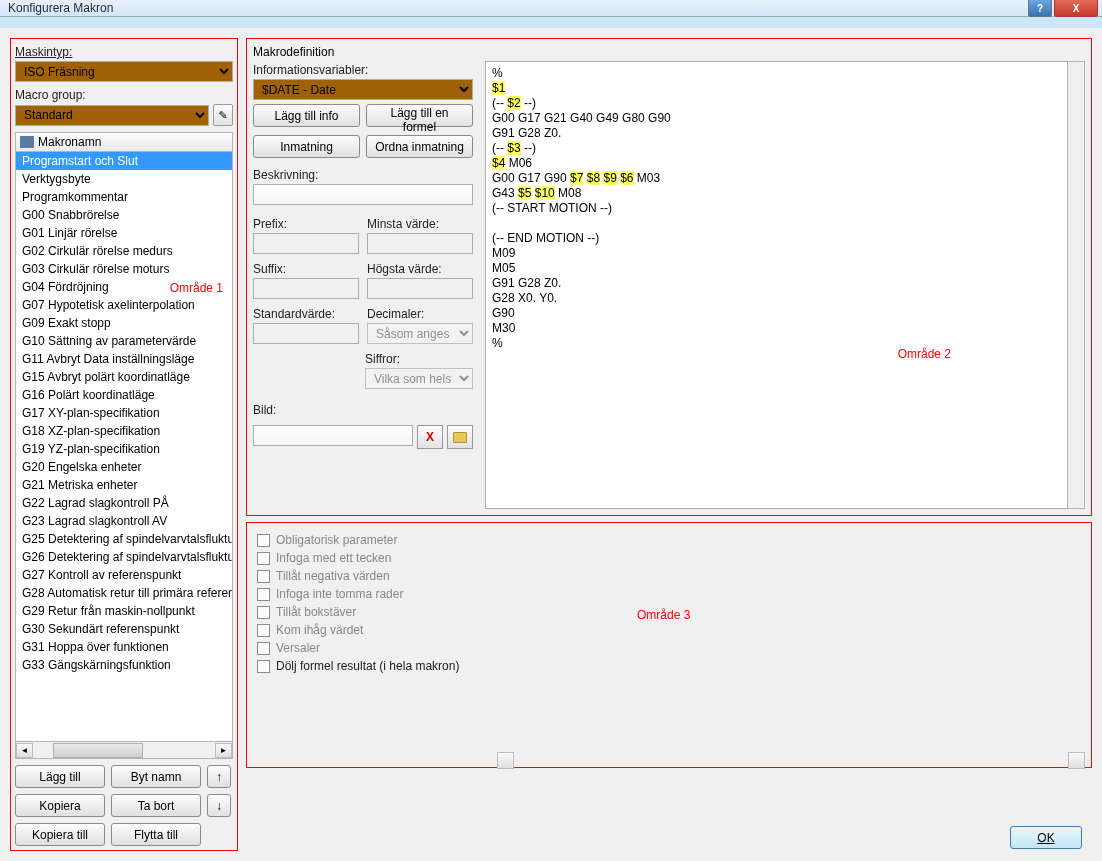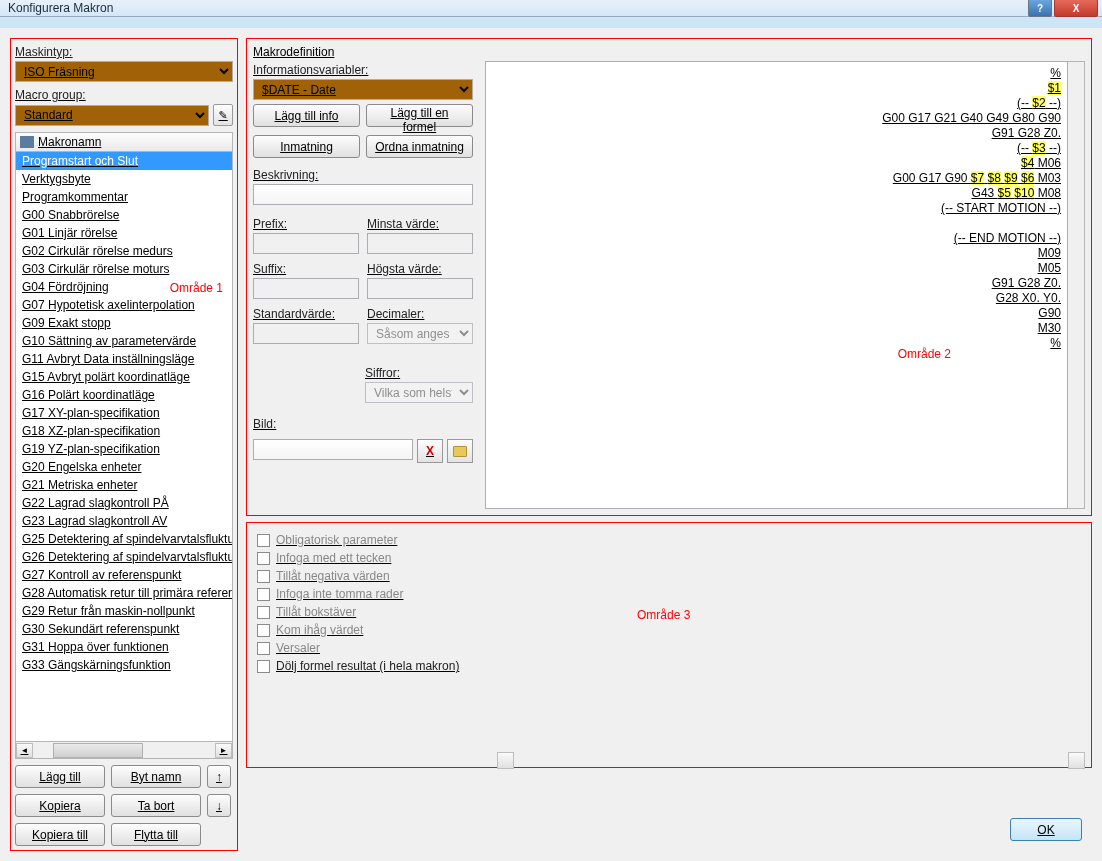--- a/index.html
+++ b/index.html
@@ -13,21 +13,21 @@
 .titlebar .title { color: #1a2b3c; font-weight: normal; }
 .titlebar .winbtns { display: flex; gap: 2px; align-items: center; padding-right: 4px; }
 .titlebar .winbtn { width: 24px; height: 18px; border: 1px solid #678; border-radius: 2px;
   display: flex; align-items: center; justify-content: center; background: #d9e6f2; font-size: 10px; font-weight: bold; }
 .titlebar .winbtn.close { background: linear-gradient(#e46a5a,#c43a2a); color: #fff; width: 44px; border-color:#a33;}
 .titlebar .winbtn.help { background: linear-gradient(#6ba6e0,#3a72b0); color:#fff;}
 .dialog-body {
   position: absolute; top:28px; left:0; right:0; bottom:0;
   background: #f0f0f0; padding: 10px;
 }
-.layout { display: flex; gap: 8px; height: 100%; text-decoration: underline; }
+.layout { display: flex; gap: 8px; height: 100%; }
 .left { width: 228px; border: 1px solid red; padding: 4px; display:flex; flex-direction:column; position:relative;}
 .right { flex: 1; display: flex; flex-direction: column; gap: 6px; }
 .pane1 { border: 1px solid red; padding: 6px; height: 478px; display:flex; flex-direction:column;}
 .pane2 { border: 1px solid red; padding: 6px 10px; height: 246px; position: relative; }
 
 label.lbl { display:block; margin: 2px 0 2px 0; color:#222;}
 select, input[type=text] {
   width: 100%; height: 21px; border:1px solid #abadb3;
   background: linear-gradient(#fff,#f4f4f4); padding: 0 4px; font-size:12px;
 }
@@ -76,21 +76,21 @@
 .bildrow { display:flex; gap:4px; margin-top:6px;}
 .bildrow input { flex:1; }
 .bildrow .xbtn { width:26px; height:24px; border:1px solid #999; background:linear-gradient(#fdfdfd,#e3e3e3);display:flex;align-items:center;justify-content:center;color:#c00;font-weight:bold;}
 .bildrow .folderbtn { width:26px; height:24px; border:1px solid #999; background:linear-gradient(#fdfdfd,#e3e3e3);display:flex;align-items:center;justify-content:center;}
 .bildrow .folderbtn .fold { width:14px;height:11px;background:#e7c858;border:1px solid #b0923a;border-radius:1px;}
 
 .chk { display:flex; align-items:center; gap:6px; margin:4px 0; color:#888;}
 .chk.enabled { color:#222; }
 .chk .box { width:13px; height:13px; border:1px solid #8b8b8b; background:#fff;}
 
-.footer { position:absolute; right:20px; bottom:20px;border-radius:7px;}
+.footer { position:absolute; right:20px; bottom:12px;border-radius:7px;}
 button.ok { width:72px; height:23px; border:1px solid #3c7fb1; border-radius:3px;
   background:linear-gradient(#eaf6fd,#c4e5f6); font-size:12px; text-decoration:underline;}
 
 .pane2 .bottom-hscroll { position:absolute; bottom:-2px; left:250px; right:6px; height:17px;
   display:flex;}
 .pane2 .bottom-hscroll .arr{width:17px;height:17px;background:linear-gradient(#fafafa,#e0e0e0);border:1px solid #bdbdbd;}
 .pane2 .bottom-hscroll .track{flex:1;}
 
 .grp-heading { font-size:12px; margin-bottom:2px;}
 </style>
@@ -236,21 +236,21 @@
             <label class="lbl disabled-lbl">Standardvärde:</label>
             <input type="text" class="disabled" disabled="" style="">
           </div>
           <div style="flex:1">
             <label class="lbl disabled-lbl">Decimaler:</label>
             <select class="combo disabled" disabled="">
               <option>Såsom anges</option>
             </select>
           </div>
         </div>
-        <div style="display:flex; gap:4px; margin-top:20px;">
+        <div style="display:flex; gap:4px; margin-top:6px;">
           <div style="flex:1"></div>
           <div style="flex:1">
             <label class="lbl disabled-lbl">Siffror:</label>
             <select class="combo disabled" disabled="">
               <option>Vilka som helst</option>
             </select>
           </div>
         </div>
 
         <label class="lbl" style="margin-top:14px">Bild:</label>
@@ -258,21 +258,21 @@
           <input type="text" style="">
           <div class="xbtn">
             <span>X</span>
           </div>
           <div class="folderbtn">
             <span class="fold"></span>
           </div>
         </div>
       </div>
 
-      <div style="flex:1; display:flex;text-align:right;">
+      <div style="flex:1; display:flex;">
 <div class="codebox"><span>%</span>
 <span class="hl">$1</span>
 <span>(-- </span><span class="hl">$2</span><span> --)</span>
 <span>G00 G17 G21 G40 G49 G80 G90</span>
 <span>G91 G28 Z0.</span>
 <span>(-- </span><span class="hl">$3</span><span> --)</span>
 <span class="hl">$4</span><span> M06</span>
 <span>G00 G17 G90 </span><span class="hl">$7</span><span> </span><span class="hl">$8</span><span> </span><span class="hl">$9</span><span> </span><span class="hl">$6</span><span> M03</span>
 <span>G43 </span><span class="hl">$5</span><span> </span><span class="hl">$10</span><span> M08</span>
 <span>(-- START MOTION --)</span>

